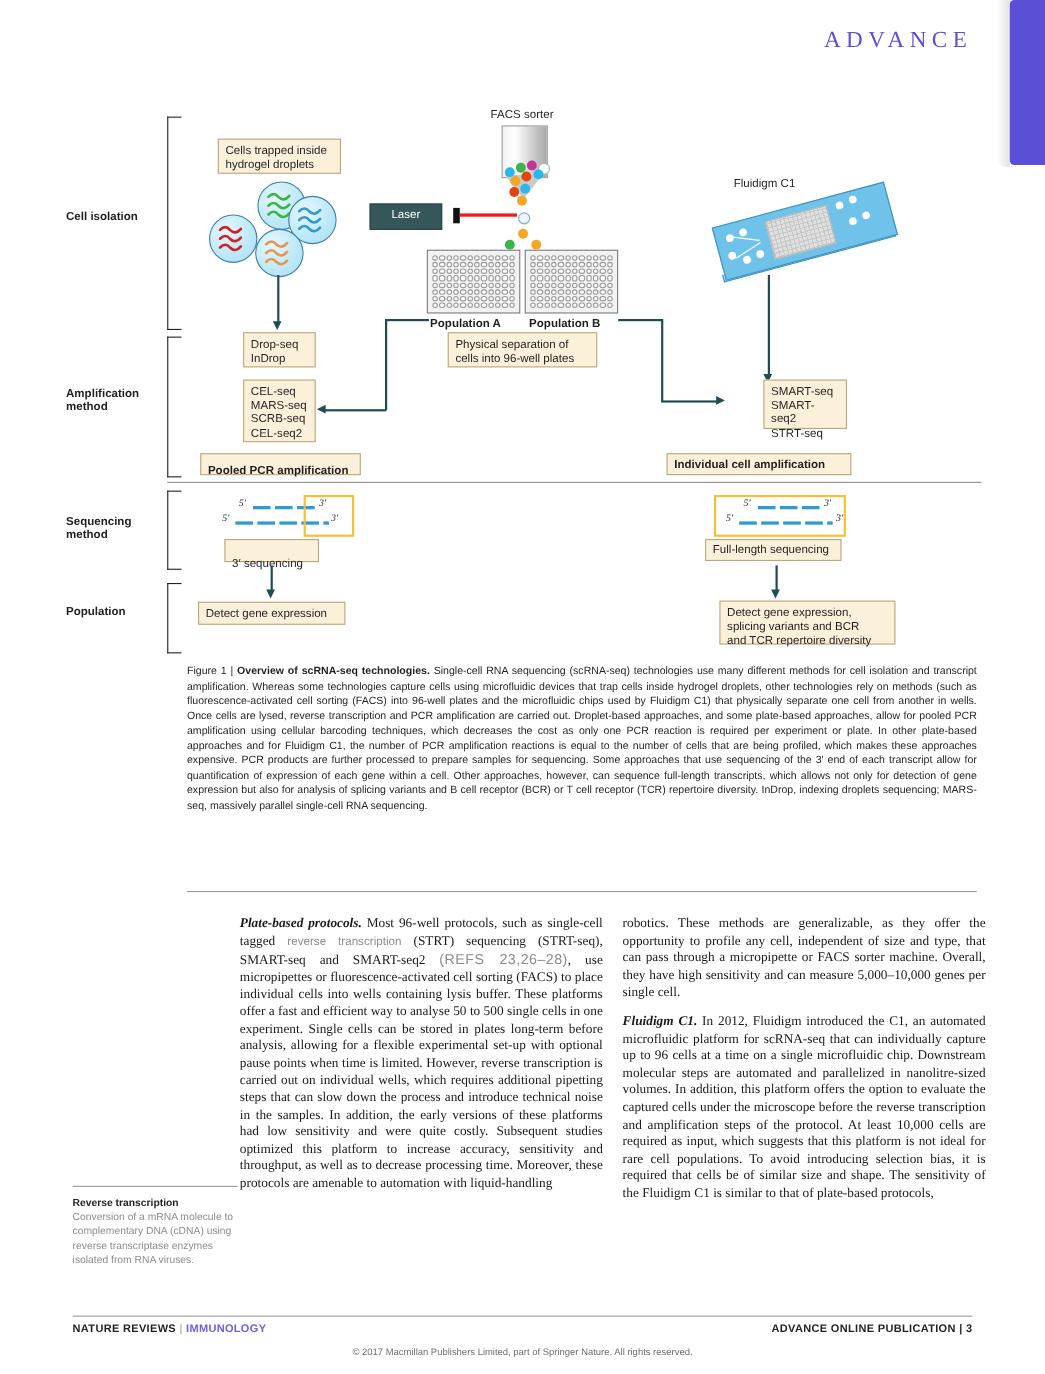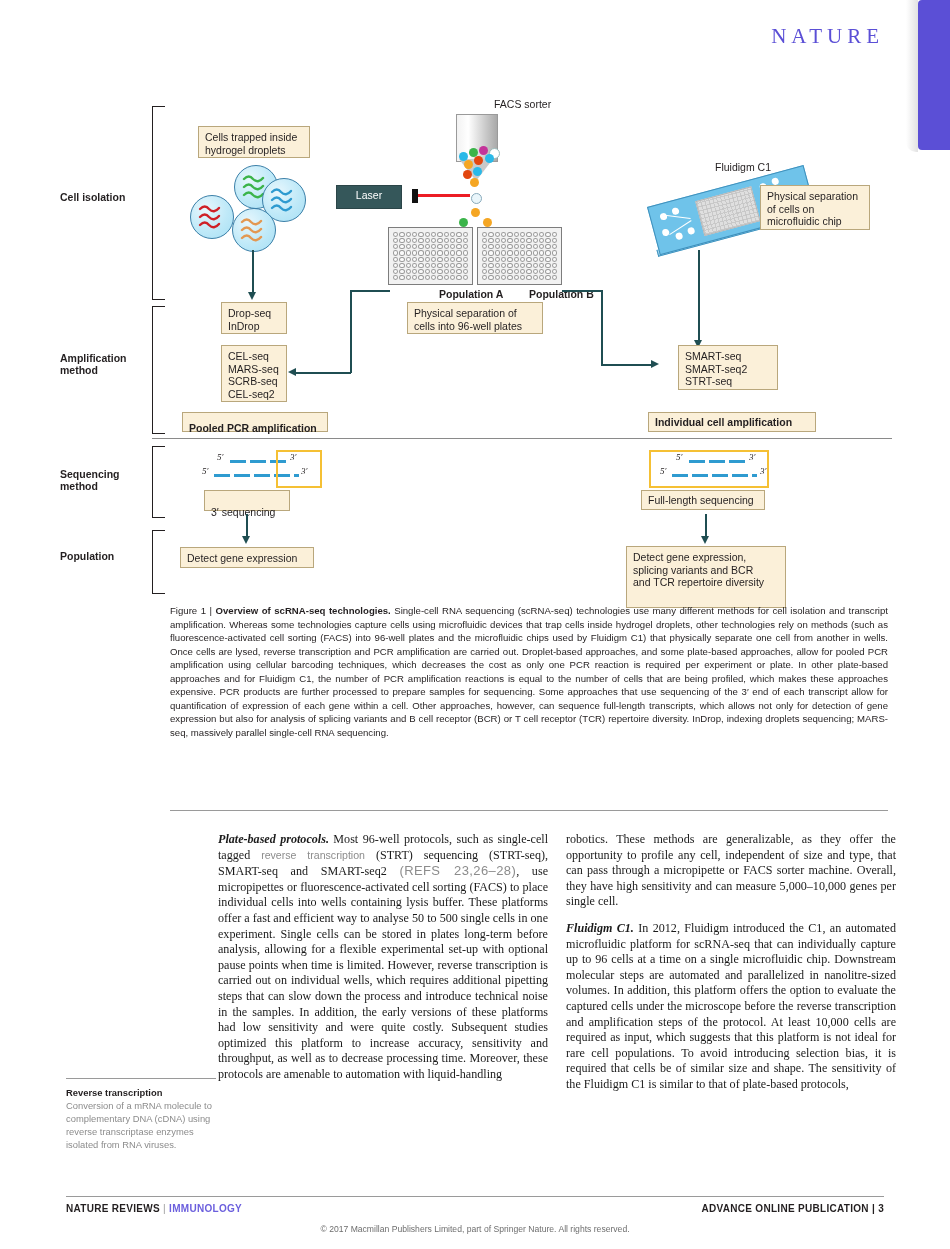--- a/index.html
+++ b/index.html
@@ -44,21 +44,21 @@
   .hrule { position:absolute; height:0; border-top:1.4px solid #8a8a8a; }
 
   .tan-box {
     position:absolute; background:#fbf0d9; border:1px solid #b9a77c;
     font-size:10.5px; line-height:12.6px; color:#231f20;
     padding:4px 6px; box-sizing:border-box;
   }
   .tan-box.bold { font-weight:bold; }
 
   .fig-label {
-    position:absolute; font-size:10.5px; color:#231f20;margin-left:48px;
+    position:absolute; font-size:10.5px; color:#231f20;
   }
   .fig-label.bold { font-weight:bold; }
 
   
   .droplet {
     position:absolute; border-radius:50%;
     background:radial-gradient(circle at 35% 32%, #e8f7fd 0%, #bfe9f8 55%, #a6dff4 100%);
     border:1.2px solid #3a7fa8;
   }
 
@@ -186,21 +186,21 @@
   .copyright {
     position:absolute; left:0; right:0; top:1224px; text-align:center;
     font-size:8.6px; color:#6e6e6e;
   }
 </style>
 </head>
 <body>
 
 <div class="page-edge-tab-shadow"></div>
 <div class="page-edge-tab"></div>
-<div class="reviews-title">NATURE</div>
+<div class="reviews-title">ADVANCE</div>
 
 <div class="figure">
 
   <div class="stage-label" style="left:60px; top:101px;">Cell isolation</div>
   <div class="brace" style="left:152px; top:16px; height:192px;"></div>
 
   <div class="stage-label" style="left:60px; top:262px; white-space:pre-line;">Amplification
 method</div>
   <div class="brace" style="left:152px; top:216px; height:126px;"></div>
 
@@ -491,49 +491,46 @@
     <div class="chip-dot" style="left:14px; top:10px; width:7px; height:7px;"></div>
     <div class="chip-dot" style="left:27px; top:8px;  width:7px; height:7px;"></div>
     <div class="chip-dot" style="left:12px; top:26px; width:7px; height:7px;"></div>
     <div class="chip-dot" style="left:24px; top:33px; width:7px; height:7px;"></div>
     <div class="chip-dot" style="left:37px; top:31px; width:7px; height:7px;"></div>
     <div class="chip-dot" style="left:118px; top:7px;  width:7px; height:7px;"></div>
     <div class="chip-dot" style="left:131px; top:5px;  width:7px; height:7px;"></div>
     <div class="chip-dot" style="left:126px; top:24px; width:7px; height:7px;"></div>
     <div class="chip-dot" style="left:139px; top:22px; width:7px; height:7px;"></div>
   </div>
-  <div class="tan-box" style="left:760px; top:95px; width:110px; height:45px; white-space:pre-line;">Physical separation
-of cells on
-microfluidic chip</div>
 
   <div class="vline" style="left:698px; top:160px; height:92px;"></div>
   <div class="arrow-down" style="left:694px; top:250px;"></div>
 
   <div class="hline" style="left:350px; top:200px; width:40px;"></div>
   <div class="vline" style="left:350px; top:200px; height:83px;"></div>
   <div class="hline" style="left:295px; top:282px; width:56px;"></div>
   <div class="arrow-left" style="left:288px; top:278px;"></div>
 
   <div class="hline" style="left:562px; top:200px; width:40px;"></div>
   <div class="vline" style="left:601px; top:200px; height:75px;"></div>
   <div class="hline" style="left:601px; top:274px; width:52px;"></div>
   <div class="arrow-right" style="left:651px; top:270px;"></div>
 
   <div class="tan-box" style="left:221px; top:212px; width:66px; height:32px; white-space:pre-line;">Drop-seq
 InDrop</div>
   <div class="tan-box" style="left:221px; top:255px; width:66px; height:57px; white-space:pre-line;">CEL-seq
 MARS-seq
 SCRB-seq
 CEL-seq2</div>
-  <div class="tan-box" style="left:678px; top:255px; width:100px; height:45px; white-space:pre-line;">SMART-seq
+  <div class="tan-box" style="left:694px; top:255px; width:76px; height:45px; white-space:pre-line;">SMART-seq
 SMART-seq2
 STRT-seq</div>
 
   <div class="tan-box bold" style="left:182px; top:322px; width:146px; height:20px; padding-top:9px;">Pooled PCR amplification</div>
-  <div class="tan-box bold" style="left:648px; top:322px; width:168px; height:20px; padding-top:3px;">Individual cell amplification</div>
+  <div class="tan-box bold" style="left:606px; top:322px; width:168px; height:20px; padding-top:3px;">Individual cell amplification</div>
 
   <div class="dna" style="left:200px; top:362px; width:120px; height:36px;">
     <div class="dna-prime" style="left:17px; top:0px;">5′</div>
     <div class="dna-dash" style="left:30px; top:8px; width:16px;"></div>
     <div class="dna-dash" style="left:50px; top:8px; width:16px;"></div>
     <div class="dna-dash" style="left:70px; top:8px; width:16px;"></div>
     <div class="dna-prime" style="left:90px; top:0px;">3′</div>
     <div class="dna-prime" style="left:2px; top:14px;">5′</div>
     <div class="dna-dash" style="left:14px; top:22px; width:16px;"></div>
     <div class="dna-dash" style="left:34px; top:22px; width:16px;"></div>
@@ -559,21 +556,21 @@
     <div class="dna-dash" style="left:36px; top:22px; width:16px;"></div>
     <div class="dna-dash" style="left:56px; top:22px; width:16px;"></div>
     <div class="dna-dash" style="left:76px; top:22px; width:16px;"></div>
     <div class="dna-dash" style="left:96px; top:22px; width:5px;"></div>
     <div class="dna-prime" style="left:104px; top:14px;">3′</div>
   </div>
   <div class="dna-highlight" style="left:649px; top:360px; width:116px; height:34px;"></div>
   <div class="tan-box" style="left:641px; top:400px; width:124px; height:20px; padding-top:3px;">Full-length sequencing</div>
   <div class="vline" style="left:705px; top:424px; height:24px;"></div>
   <div class="arrow-down" style="left:701px; top:446px;"></div>
-  <div class="tan-box" style="left:626px; top:456px; width:160px; height:62px; white-space:pre-line;">Detect gene expression,
+  <div class="tan-box" style="left:654px; top:456px; width:160px; height:40px; white-space:pre-line;">Detect gene expression,
 splicing variants and BCR
 and TCR repertoire diversity</div>
 </div>
 
 <div class="caption">
   <span>Figure 1</span><span> | </span><b>Overview of scRNA-seq technologies.</b><span> Single-cell RNA sequencing (scRNA-seq) technologies use many different methods for cell isolation and transcript amplification. Whereas some technologies capture cells using microfluidic devices that trap cells inside hydrogel droplets, other technologies rely on methods (such as fluorescence-activated cell sorting (FACS) into 96-well plates and the microfluidic chips used by Fluidigm C1) that physically separate one cell from another in wells. Once cells are lysed, reverse transcription and PCR amplification are carried out. Droplet-based approaches, and some plate-based approaches, allow for pooled PCR amplification using cellular barcoding techniques, which decreases the cost as only one PCR reaction is required per experiment or plate. In other plate-based approaches and for Fluidigm C1, the number of PCR amplification reactions is equal to the number of cells that are being profiled, which makes these approaches expensive. PCR products are further processed to prepare samples for sequencing. Some approaches that use sequencing of the 3′ end of each transcript allow for quantification of expression of each gene within a cell. Other approaches, however, can sequence full-length transcripts, which allows not only for detection of gene expression but also for analysis of splicing variants and B cell receptor (BCR) or T cell receptor (TCR) repertoire diversity. InDrop, indexing droplets sequencing; MARS-seq, massively parallel single-cell RNA sequencing.</span>
 </div>
 <div class="caption-rule"></div>
 
 <div class="col left">

